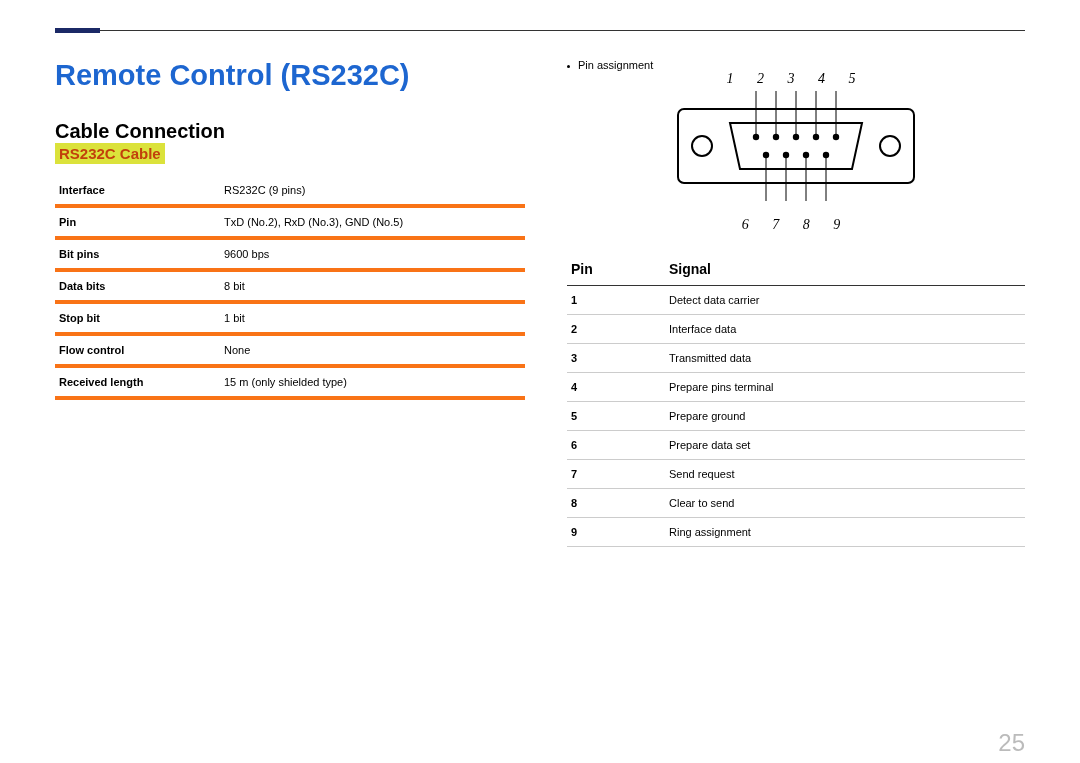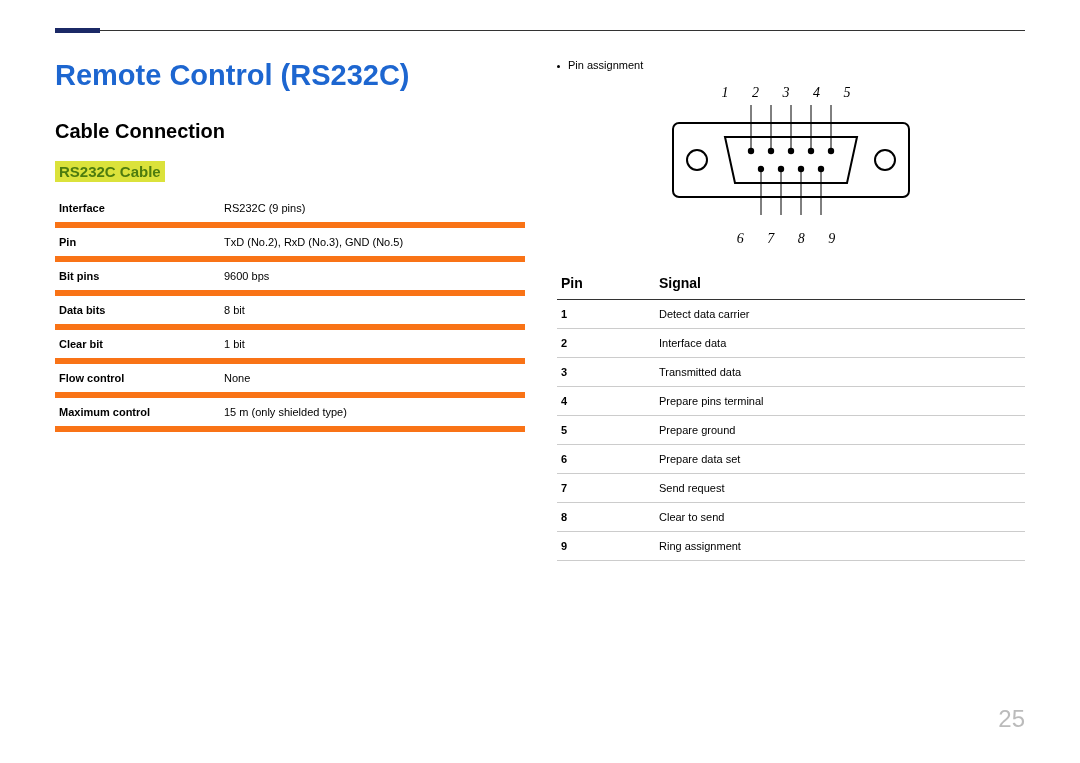--- a/index.html
+++ b/index.html
@@ -20,66 +20,64 @@
     .header-accent {
       position: absolute;
       left: 0;
       top: -3px;
       width: 45px;
       height: 5px;
       background: #1b2966;
     }
     .content {
       display: flex;
-      gap: 32px;
+      gap: 42px;
       margin-top: 28px;
     }
     .col-left {
       flex: 0 0 470px;
     }
     .col-right {
       flex: 1;
     }
     .title-main {
       font-size: 29px;
       font-weight: bold;
       color: #1d66d0;
       margin-bottom: 28px;
     }
     .subsection {
       font-size: 20px;
       font-weight: bold;
-      margin-bottom: 18px;
     }
     .highlight-title {
       display: inline-block;
       background: #dbe23b;
       font-size: 15px;
       font-weight: bold;
-      color: #4d7c0f;
+      color: #c2410c;
       padding: 2px 4px;
       margin-bottom: 12px;
     }
     .spec-table {
       width: 100%;
       border-collapse: collapse;
       font-size: 11px;
     }
     .spec-table td {
       padding: 8px 4px;
-      border-bottom: 6px solid #f97316;
+      border-bottom: 4px solid #f97316;
       vertical-align: top;
     }
     .spec-table td:first-child {
       font-weight: bold;
       width: 165px;
     }
     .bullet-line {
       font-size: 11px;
-      margin-bottom: 14px;
     }
     .bullet-dot {
       display: inline-block;
       width: 3px;
       height: 3px;
       background: #000;
       border-radius: 50%;
       vertical-align: middle;
       margin-right: 8px;
     }
@@ -119,21 +117,21 @@
       padding: 8px 4px;
       border-bottom: 1px solid #ccc;
     }
     .signal-table td:first-child {
       font-weight: bold;
       width: 98px;
     }
     .page-number {
       position: absolute;
       right: 55px;
-      bottom: 30px;
+      bottom: 6px;
       font-size: 24px;
       color: #bbb;
     }
   </style>
 </head>
 <body>
 
 <div class="header-rule">
   <div class="header-accent"></div>
 </div>
@@ -155,29 +153,29 @@
           </tr>
         <tr>
             <td>Bit pins</td>
             <td>9600 bps</td>
           </tr>
         <tr>
             <td>Data bits</td>
             <td>8 bit</td>
           </tr>
         <tr>
-            <td>Clear bit</td>
+            <td>Stop bit</td>
             <td>1 bit</td>
           </tr>
         <tr>
             <td>Flow control</td>
             <td>None</td>
           </tr>
         <tr>
-            <td>Maximum control</td>
+            <td>Received length</td>
             <td>15 m (only shielded type)</td>
           </tr>
       </tbody>
     </table>
   </div>
 
   <div class="col-right">
     <div class="bullet-line">
       <span class="bullet-dot"></span><span>Pin assignment</span>
     </div>

